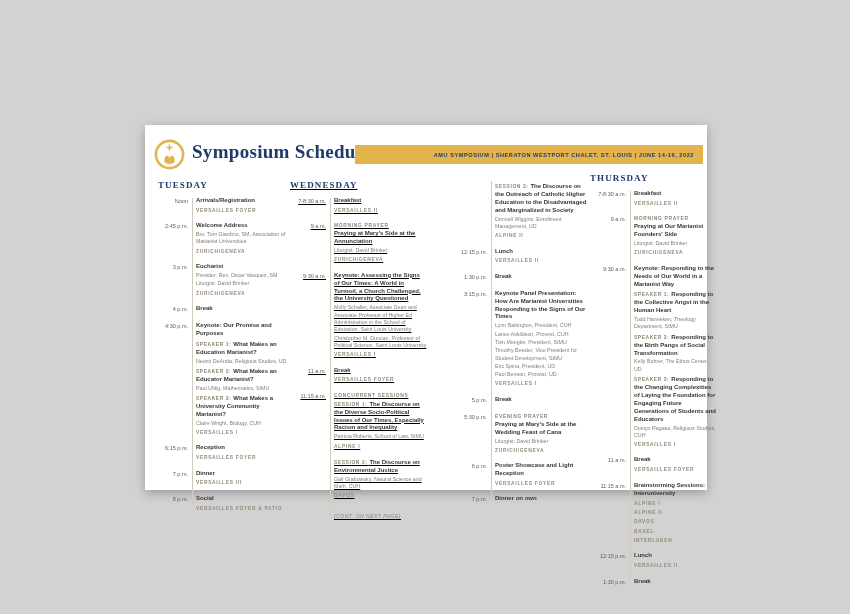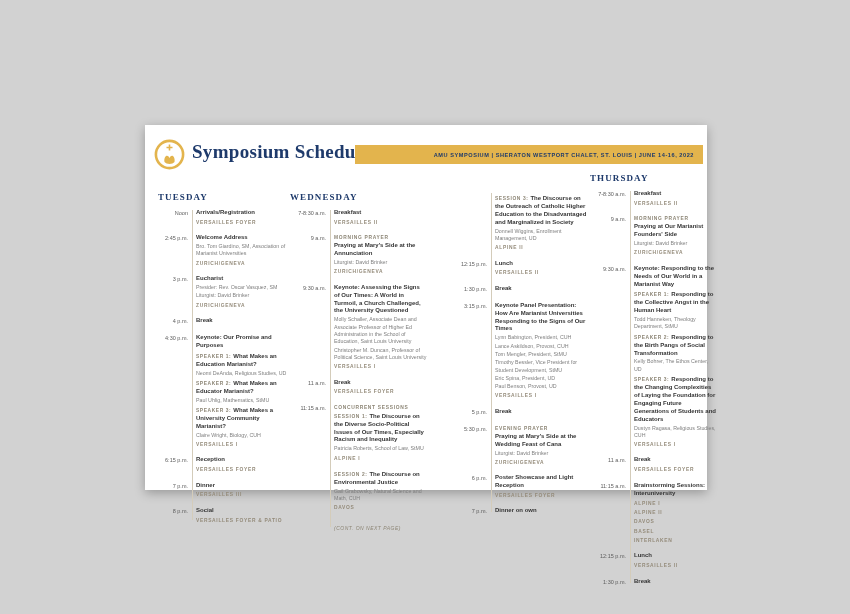--- a/index.html
+++ b/index.html
@@ -24,23 +24,23 @@
   }
   .banner{
     position:absolute;left:210px;right:4px;top:8px;height:19px;
     background:#e3b44d;color:#1e3a6b;
     font-size:5.6px;font-weight:bold;letter-spacing:.55px;
     display:flex;align-items:center;justify-content:flex-end;
     padding-right:9px;box-sizing:border-box;white-space:nowrap;
   }
   
   .cols{position:absolute;left:0;top:55px;right:0;bottom:0;}
-  .col{position:absolute;top:12px;}
+  .col{position:absolute;top:0;}
   .col1{left:13px;width:130px;--timeW:30px;--lineX:34px;}
-  .col2{left:145px;width:137px;--timeW:36px;--lineX:40px;}
+  .col2{left:145px;width:137px;text-decoration:underline;--timeW:36px;--lineX:40px;}
   .col3{left:306px;width:137px;--timeW:36px;--lineX:40px;}
   .col4{left:445px;width:126px;top:-7px;--timeW:36px;--lineX:40px;}
   .day-heading{
     font-family:"Liberation Serif", serif;font-weight:bold;
     font-size:9px;color:#1e3a6b;letter-spacing:1.1px;margin:0 0 7px 0;
   }
   .col-body{position:relative;}
   .col-body::before{
     content:"";position:absolute;left:var(--lineX);top:1px;bottom:4px;
     width:1px;background:#d4ccba;

